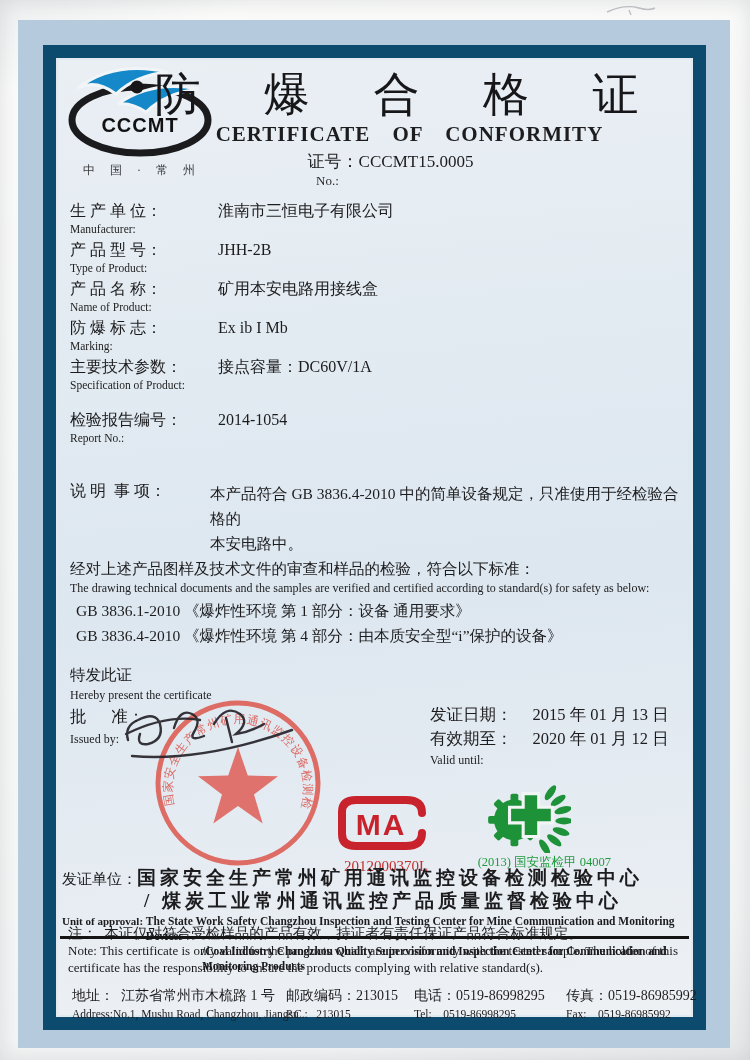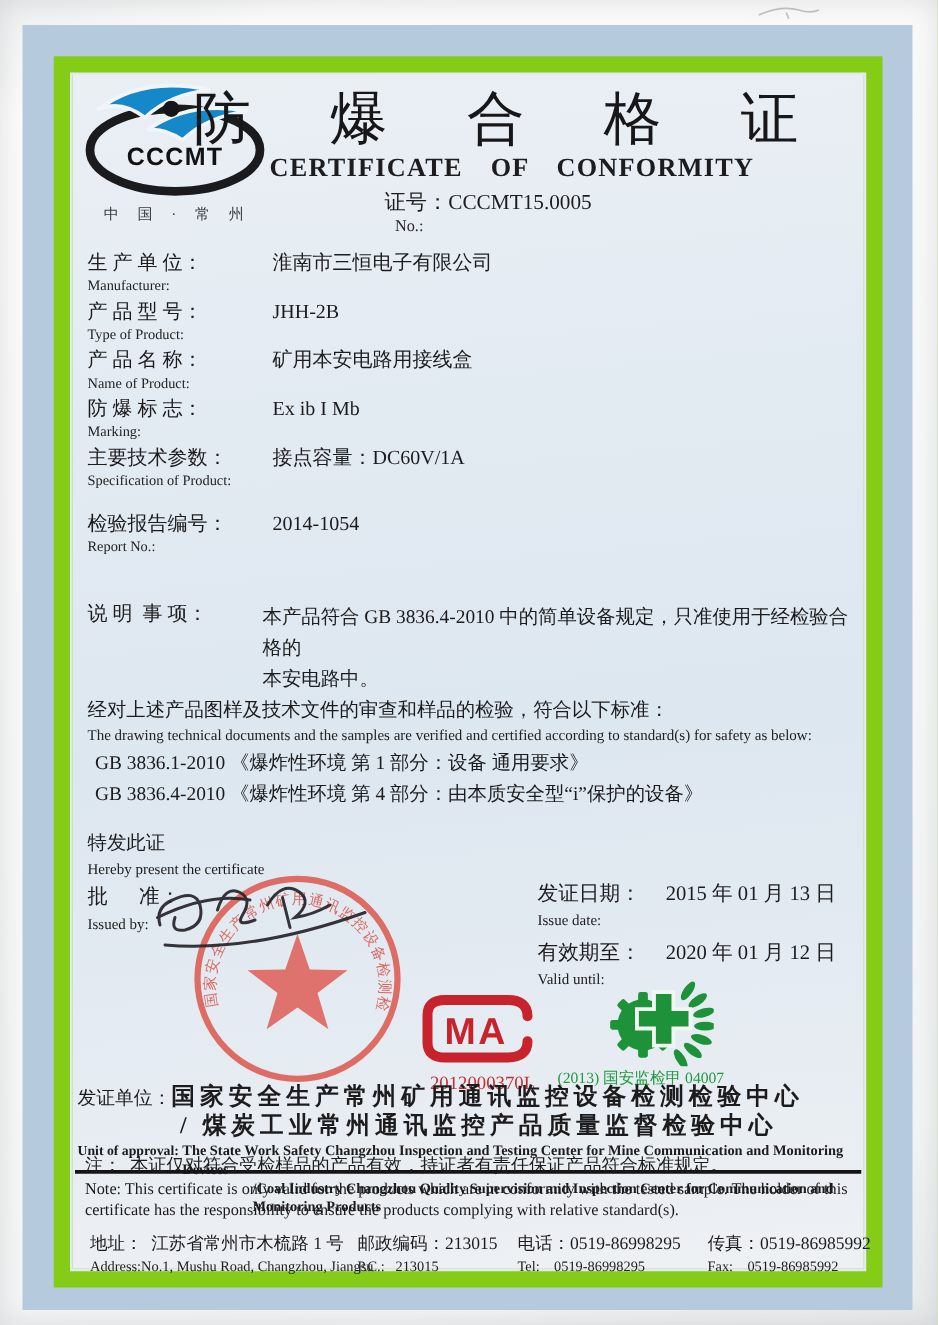--- a/index.html
+++ b/index.html
@@ -4,21 +4,21 @@
 <style>
   * { margin:0; padding:0; box-sizing:border-box; }
   html,body { background:#eceded; }
   body { font-family:"Liberation Serif","DejaVu Serif",serif; color:#1c1c1e; }
 
   .page { position:relative; width:750px; height:1060px; margin:0 auto; overflow:hidden;
           background:linear-gradient(160deg,#eef0f0 0%,#fbfbfa 7%,#f7f8f7 55%,#f3f4f4 88%,#e8eaea 100%);
           box-shadow:inset 0 0 22px rgba(110,115,125,.20); }
 
   .frame-light { position:absolute; left:18px; top:20px; right:20px; bottom:12px; background:#b5cadd; }
-  .frame-dark  { position:absolute; left:25px; top:25px; right:24px; bottom:18px; background:#84cc16; }
+  .frame-dark  { position:absolute; left:25px; top:25px; right:24px; bottom:18px; background:#0c4a6e; }
   .inner { position:absolute; left:13px; top:13px; right:13px; bottom:13px;
            border:2px solid #e2eaf1;
            background:linear-gradient(175deg,#eaeff4 0%,#e3ebf2 28%,#dde7f0 55%,#e6ecf2 82%,#eef1f4 100%); }
 
   .abs { position:absolute; }
 
   
   .logo-block { left:6px; top:2px; width:156px; }
   .logo-caption { margin-top:0; text-align:center; font-size:12px; letter-spacing:6px; color:#3a3a3c;
                   font-family:"Liberation Serif",serif; }
@@ -56,21 +56,21 @@
 
   .dates-block { left:372px; top:643px; }
   .drow { display:flex; font-size:16.5px; line-height:24px; white-space:pre;gap:20px; }
   .den { font-size:12px; line-height:18px; margin-bottom:5px; }
 
   .stamp-wrap { left:92px; top:635px; width:176px; height:176px; z-index:2; opacity:.88; }
   .sign-wrap { left:64px; top:636px; width:210px; height:80px; z-index:4; opacity:.92; }
 
   .cma-block { left:253px; top:733px; width:150px; text-align:center; }
   .cma-num { font-size:15px; color:#c32f2f; margin-top:1px; font-family:"Liberation Serif",serif; }
-  .green-block { left:388px; top:721px; width:165px; text-align:left; }
+  .green-block { left:388px; top:721px; width:165px; text-align:right; }
   .green-num { font-size:12.5px; color:#1f9a3d; margin-top:1px; white-space:pre; }
 
   .issuer-block { left:4px; right:2px; top:806px; }
   .issuer-row1 { display:flex; align-items:baseline; }
   .issuer-label { font-size:15px; flex:none; white-space:pre; }
   .issuer-cn { font-size:19px; font-weight:bold; letter-spacing:4px; line-height:23px; white-space:pre; }
   .issuer-cn2 { margin-left:82px; }
   .issuer-row3 { display:flex; margin-top:2px; }
   .issuer-en-label { font-size:11px; font-weight:bold; flex:none; padding-top:1px; white-space:pre; }
   .issuer-en { font-size:11.5px; font-weight:bold; line-height:15px; }
@@ -185,21 +185,20 @@
           <div class="approval-en">Issued by:</div>
         </div>
 
         <div class="abs present-block">
           <div class="present-cn">特发此证</div>
           <div class="present-en">Hereby present the certificate</div>
         </div>
 
         <div class="abs dates-block">
           <div class="drow"><span>发证日期：</span><span>2015 年 01 月 13 日</span></div>
-          <div class="den">Issue date:</div>
           <div class="drow"><span>有效期至：</span><span>2020 年 01 月 12 日</span></div>
           <div class="den">Valid until:</div>
         </div>
 
         <svg class="abs stamp-wrap" viewBox="0 0 176 176">
           <circle cx="88" cy="88" r="80" fill="none" stroke="#dd5b52" stroke-width="5"></circle>
           <polygon points="88,52 97.8,80.6 128,81.2 104,99.4 112.7,128.4 88,111 63.3,128.4 72,99.4 48,81.2 78.2,80.6" fill="#e0564e" opacity="0.92"></polygon>
           <defs>
             <path id="sealArc" d="M 24.5 112 A 66 66 0 1 1 151.5 112" fill="none"></path>
           </defs>

